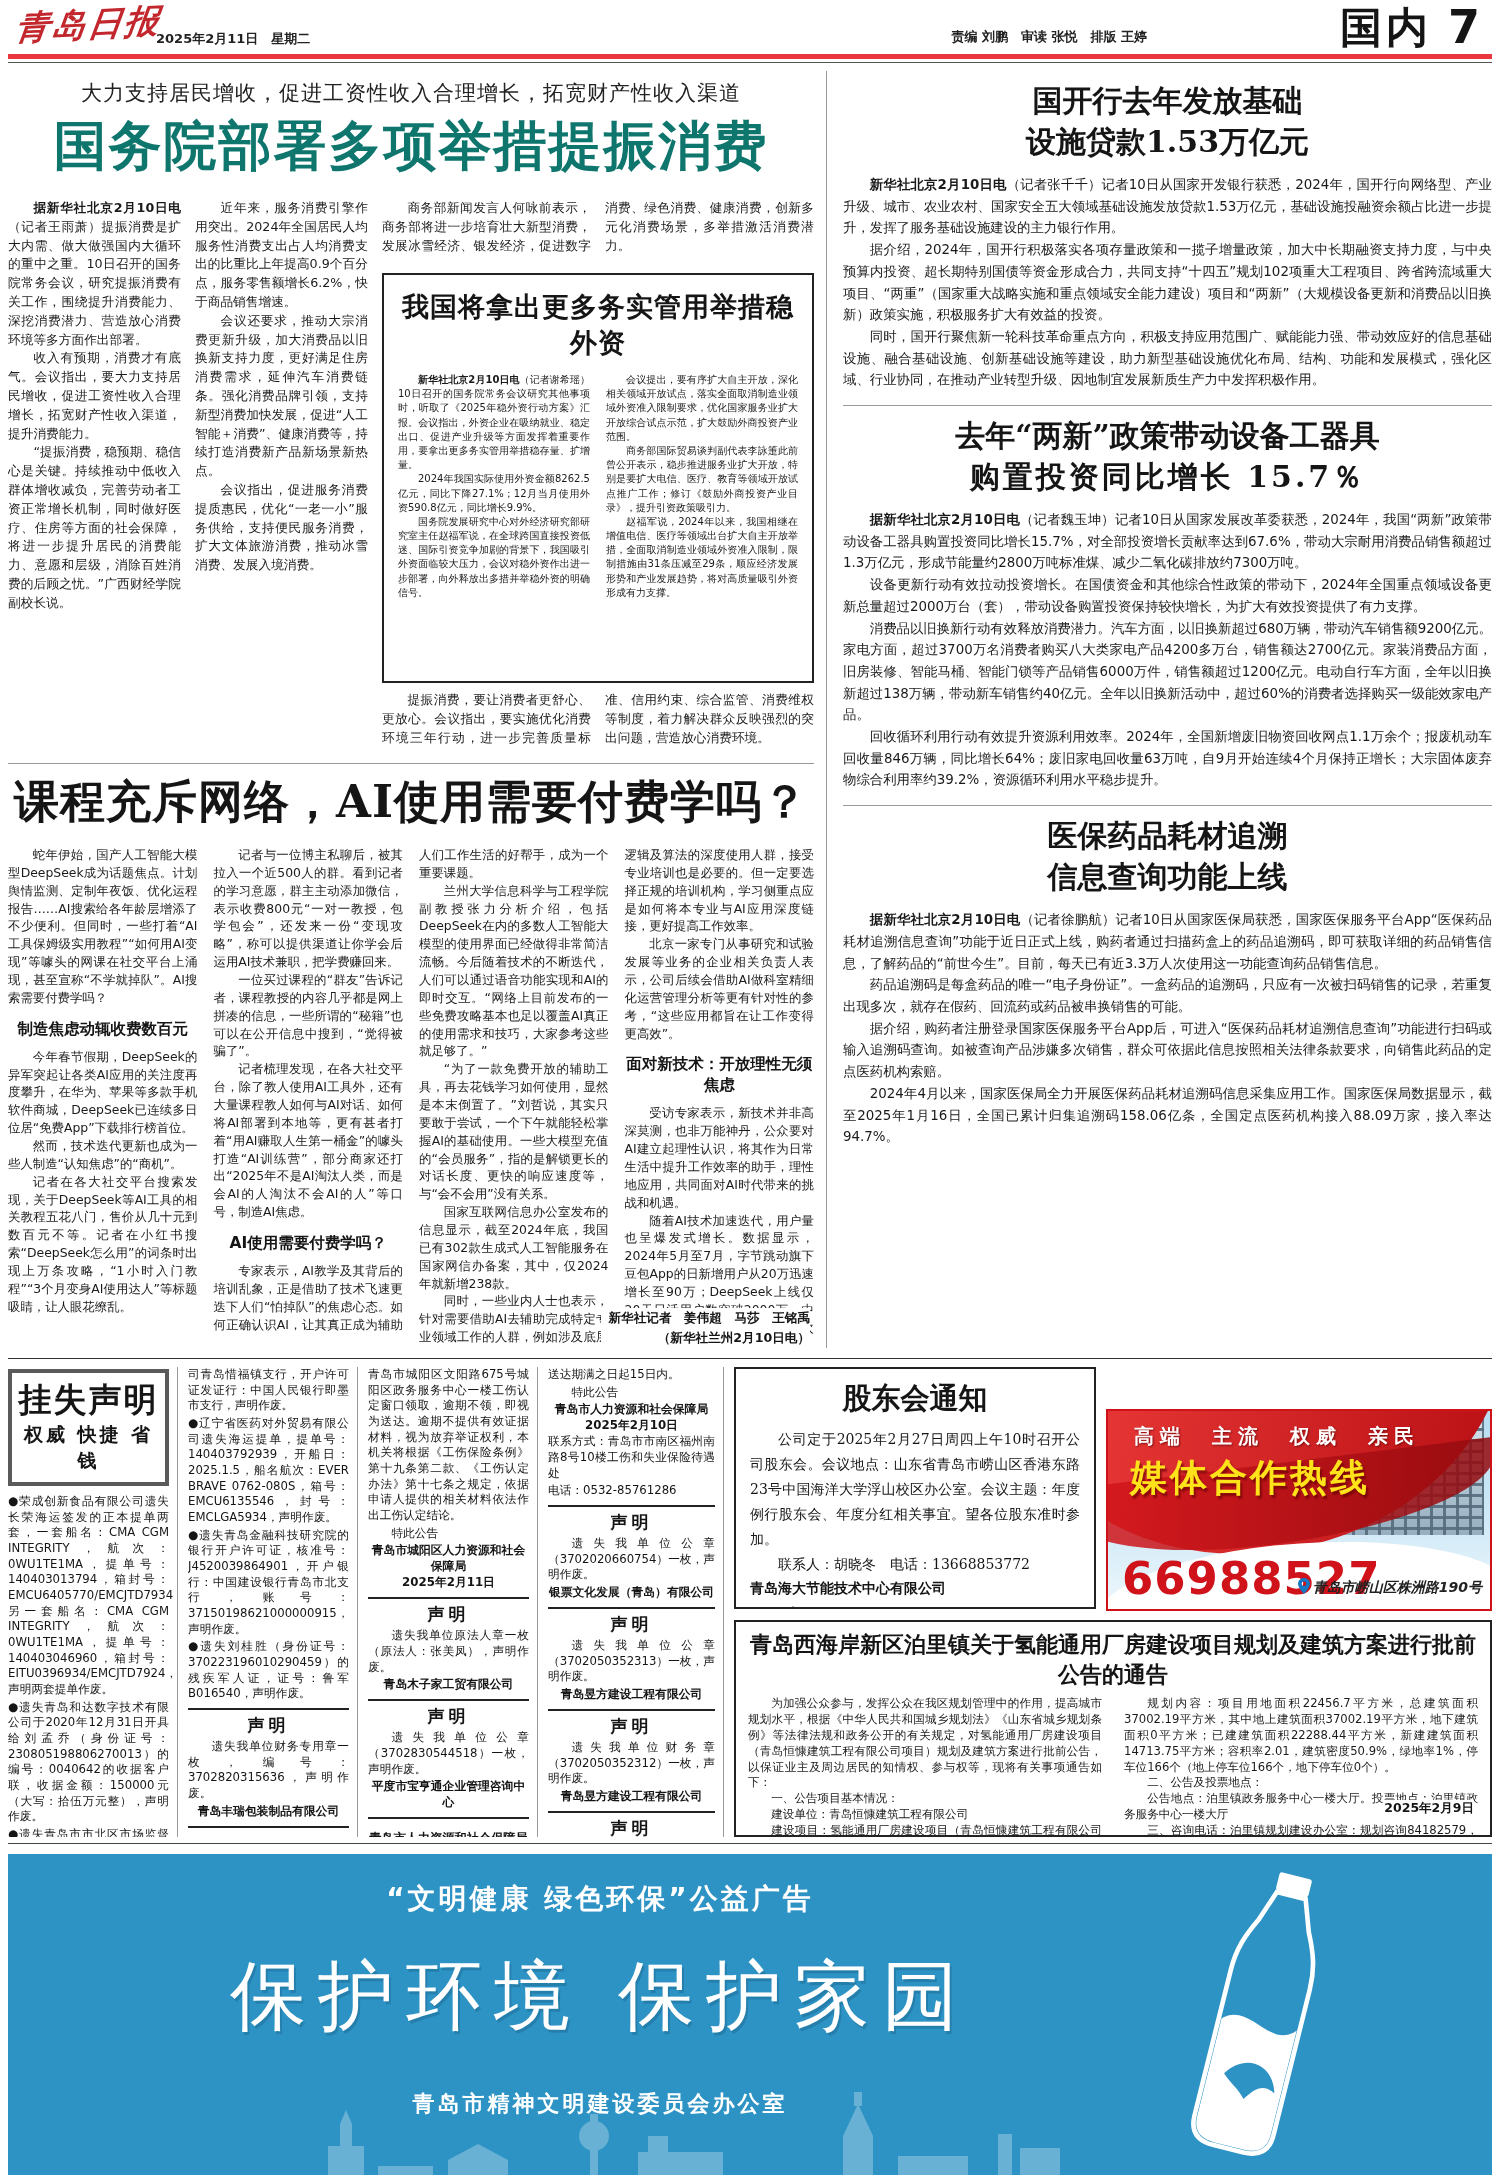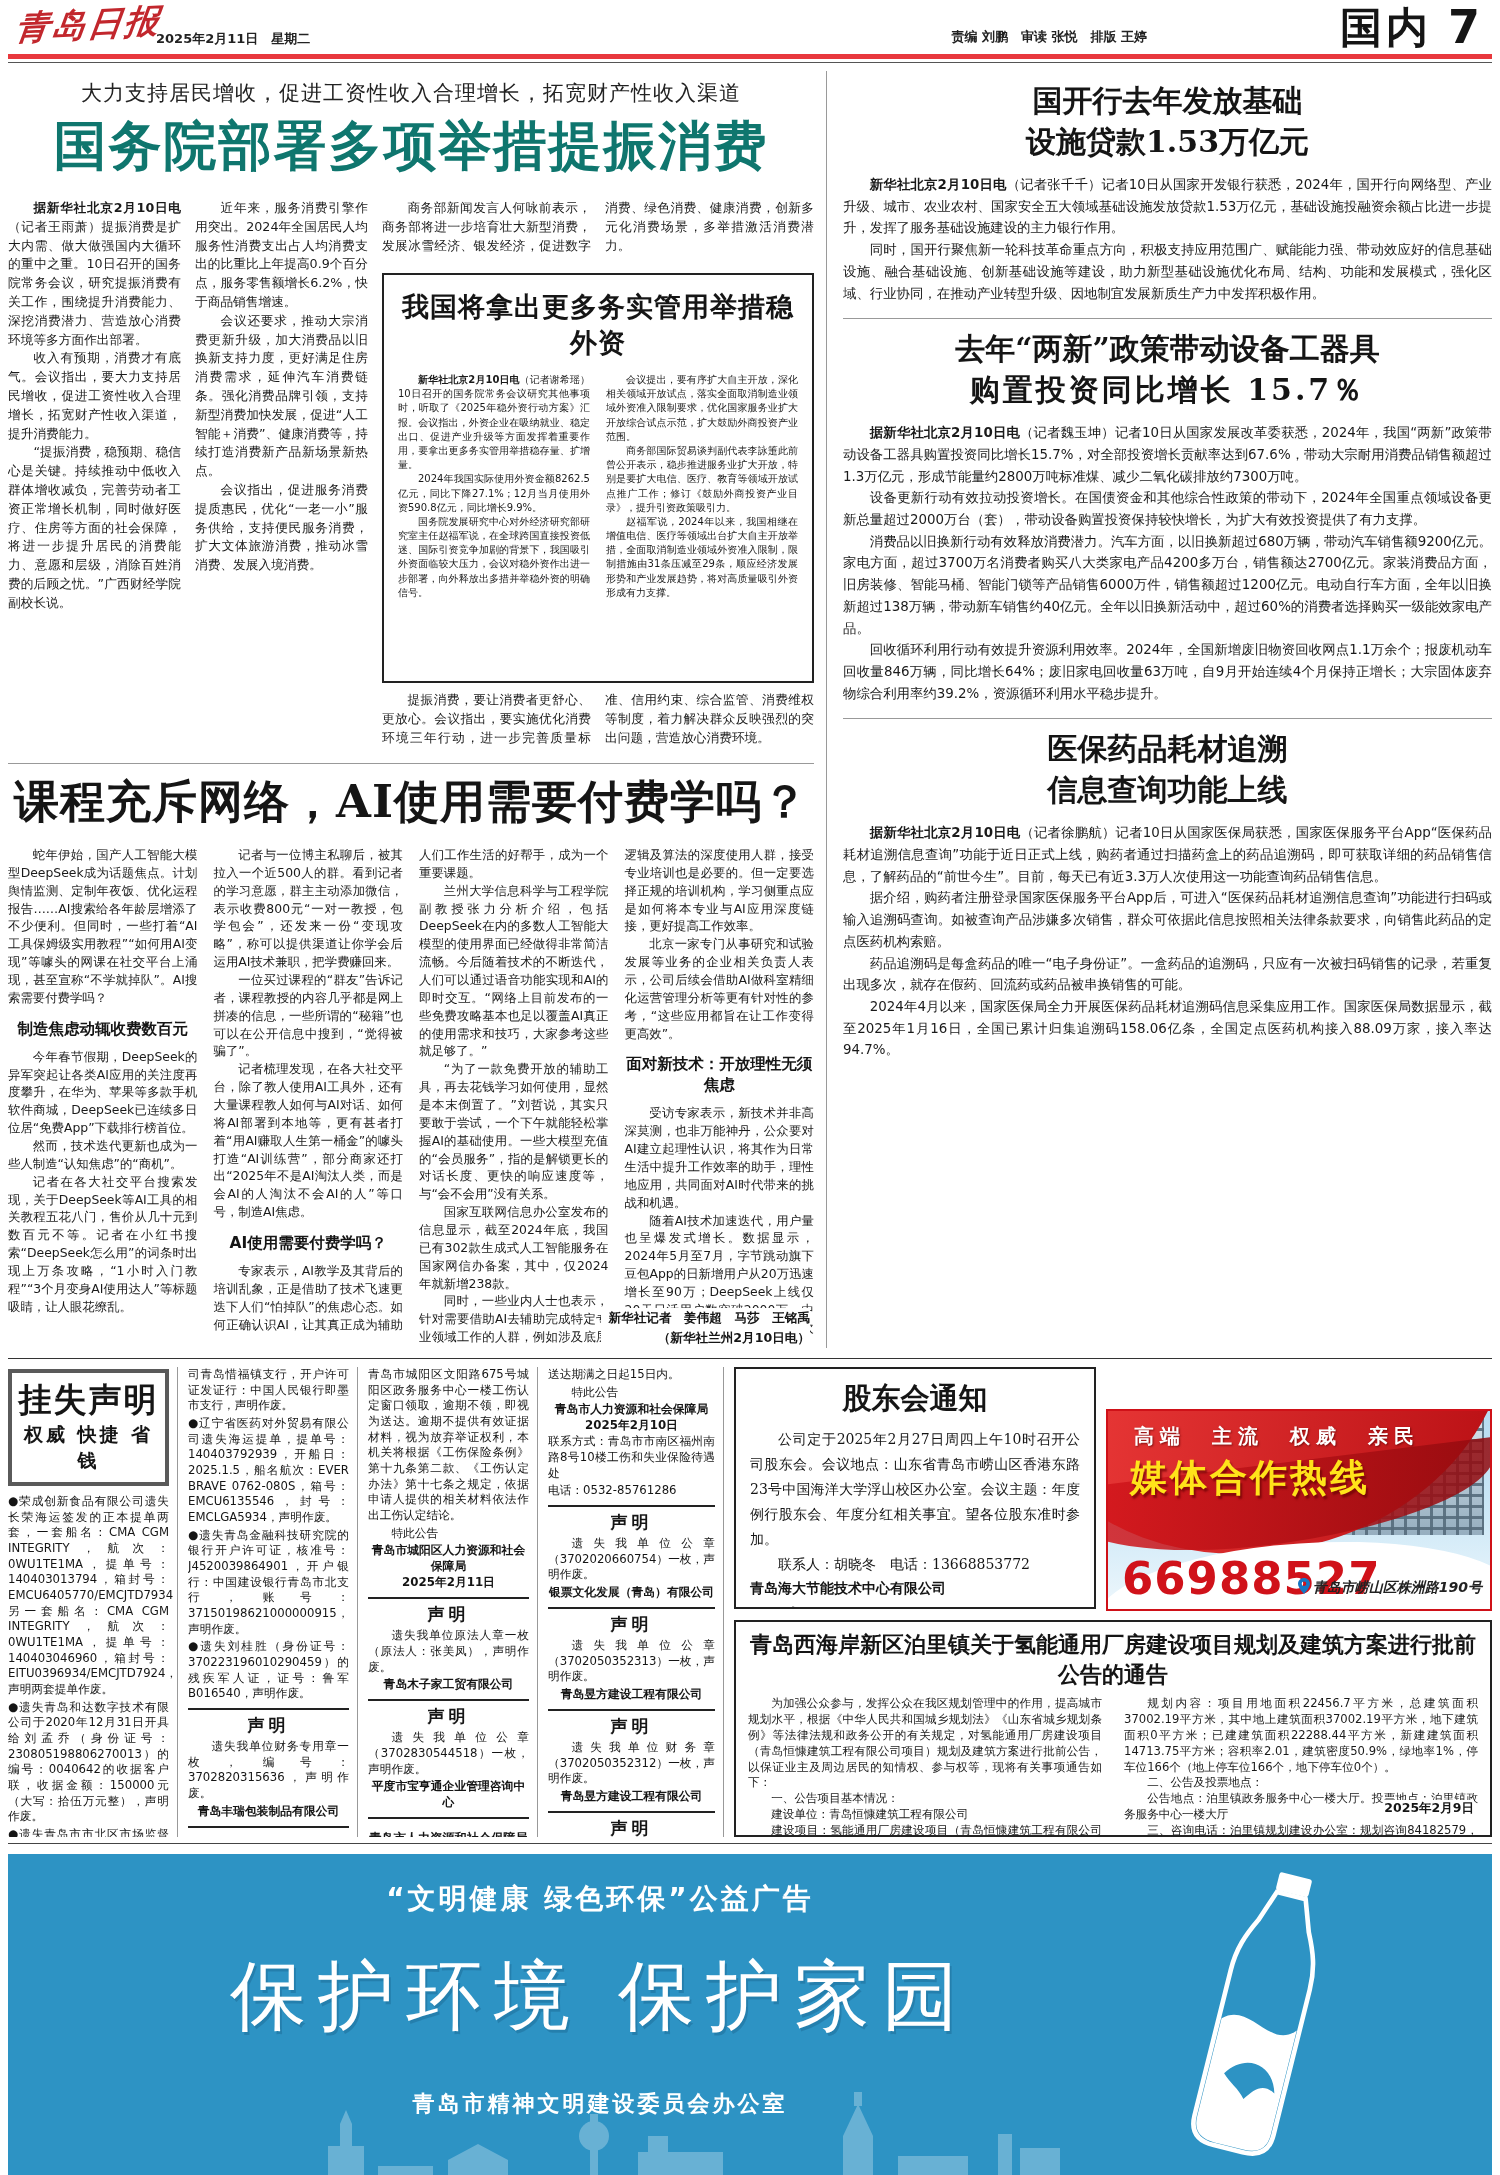--- a/index.html
+++ b/index.html
@@ -222,20 +222,21 @@
 
     <aside class="rail">
       <article>
         <h2 class="r-title">
           <span>国开行去年发放基础</span><br>
           <span>设施贷款1.53万亿元</span>
         </h2>
         <div class="r-body news-text">
           <p class="para"><b class="lead-bold">新华社北京2月10日电</b><span>（记者张千千）记者10日从国家开发银行获悉，2024年，国开行向网络型、产业升级、城市、农业农村、国家安全五大领域基础设施发放贷款1.53万亿元，基础设施投融资余额占比进一步提升，发挥了服务基础设施建设的主力银行作用。</span></p>
           <div>
+              <p class="para">据介绍，2024年，国开行积极落实各项存量政策和一揽子增量政策，加大中长期融资支持力度，与中央预算内投资、超长期特别国债等资金形成合力，共同支持“十四五”规划102项重大工程项目、跨省跨流域重大项目、“两重”（国家重大战略实施和重点领域安全能力建设）项目和“两新”（大规模设备更新和消费品以旧换新）政策实施，积极服务扩大有效益的投资。</p>
               <p class="para">同时，国开行聚焦新一轮科技革命重点方向，积极支持应用范围广、赋能能力强、带动效应好的信息基础设施、融合基础设施、创新基础设施等建设，助力新型基础设施优化布局、结构、功能和发展模式，强化区域、行业协同，在推动产业转型升级、因地制宜发展新质生产力中发挥积极作用。</p>
             </div>
         </div>
       </article>
       <hr class="rail-rule">
       <article>
         <h2 class="r-title">
           <span>去年“两新”政策带动设备工器具</span><br>
           <span class="sp">购置投资同比增长 15.7％</span>
         </h2>
@@ -250,22 +251,22 @@
       </article>
       <hr class="rail-rule">
       <article>
         <h2 class="r-title">
           <span>医保药品耗材追溯</span><br>
           <span>信息查询功能上线</span>
         </h2>
         <div class="r-body news-text">
           <p class="para"><b class="lead-bold">据新华社北京2月10日电</b><span>（记者徐鹏航）记者10日从国家医保局获悉，国家医保服务平台App“医保药品耗材追溯信息查询”功能于近日正式上线，购药者通过扫描药盒上的药品追溯码，即可获取详细的药品销售信息，了解药品的“前世今生”。目前，每天已有近3.3万人次使用这一功能查询药品销售信息。</span></p>
           <div>
+              <p class="para">药品追溯码是每盒药品的唯一“电子身份证”。一盒药品的追溯码，只应有一次被扫码销售的记录，若重复出现多次，就存在假药、回流药或药品被串换销售的可能。</p>
               <p class="para">据介绍，购药者注册登录国家医保服务平台App后，可进入“医保药品耗材追溯信息查询”功能进行扫码或输入追溯码查询。如被查询产品涉嫌多次销售，群众可依据此信息按照相关法律条款要求，向销售此药品的定点医药机构索赔。</p>
-              <p class="para">药品追溯码是每盒药品的唯一“电子身份证”。一盒药品的追溯码，只应有一次被扫码销售的记录，若重复出现多次，就存在假药、回流药或药品被串换销售的可能。</p>
               <p class="para">2024年4月以来，国家医保局全力开展医保药品耗材追溯码信息采集应用工作。国家医保局数据显示，截至2025年1月16日，全国已累计归集追溯码158.06亿条，全国定点医药机构接入88.09万家，接入率达94.7%。</p>
             </div>
         </div>
       </article>
     </aside>
   </div>
 
   <section class="ads">
 
     <div class="ad-col">

